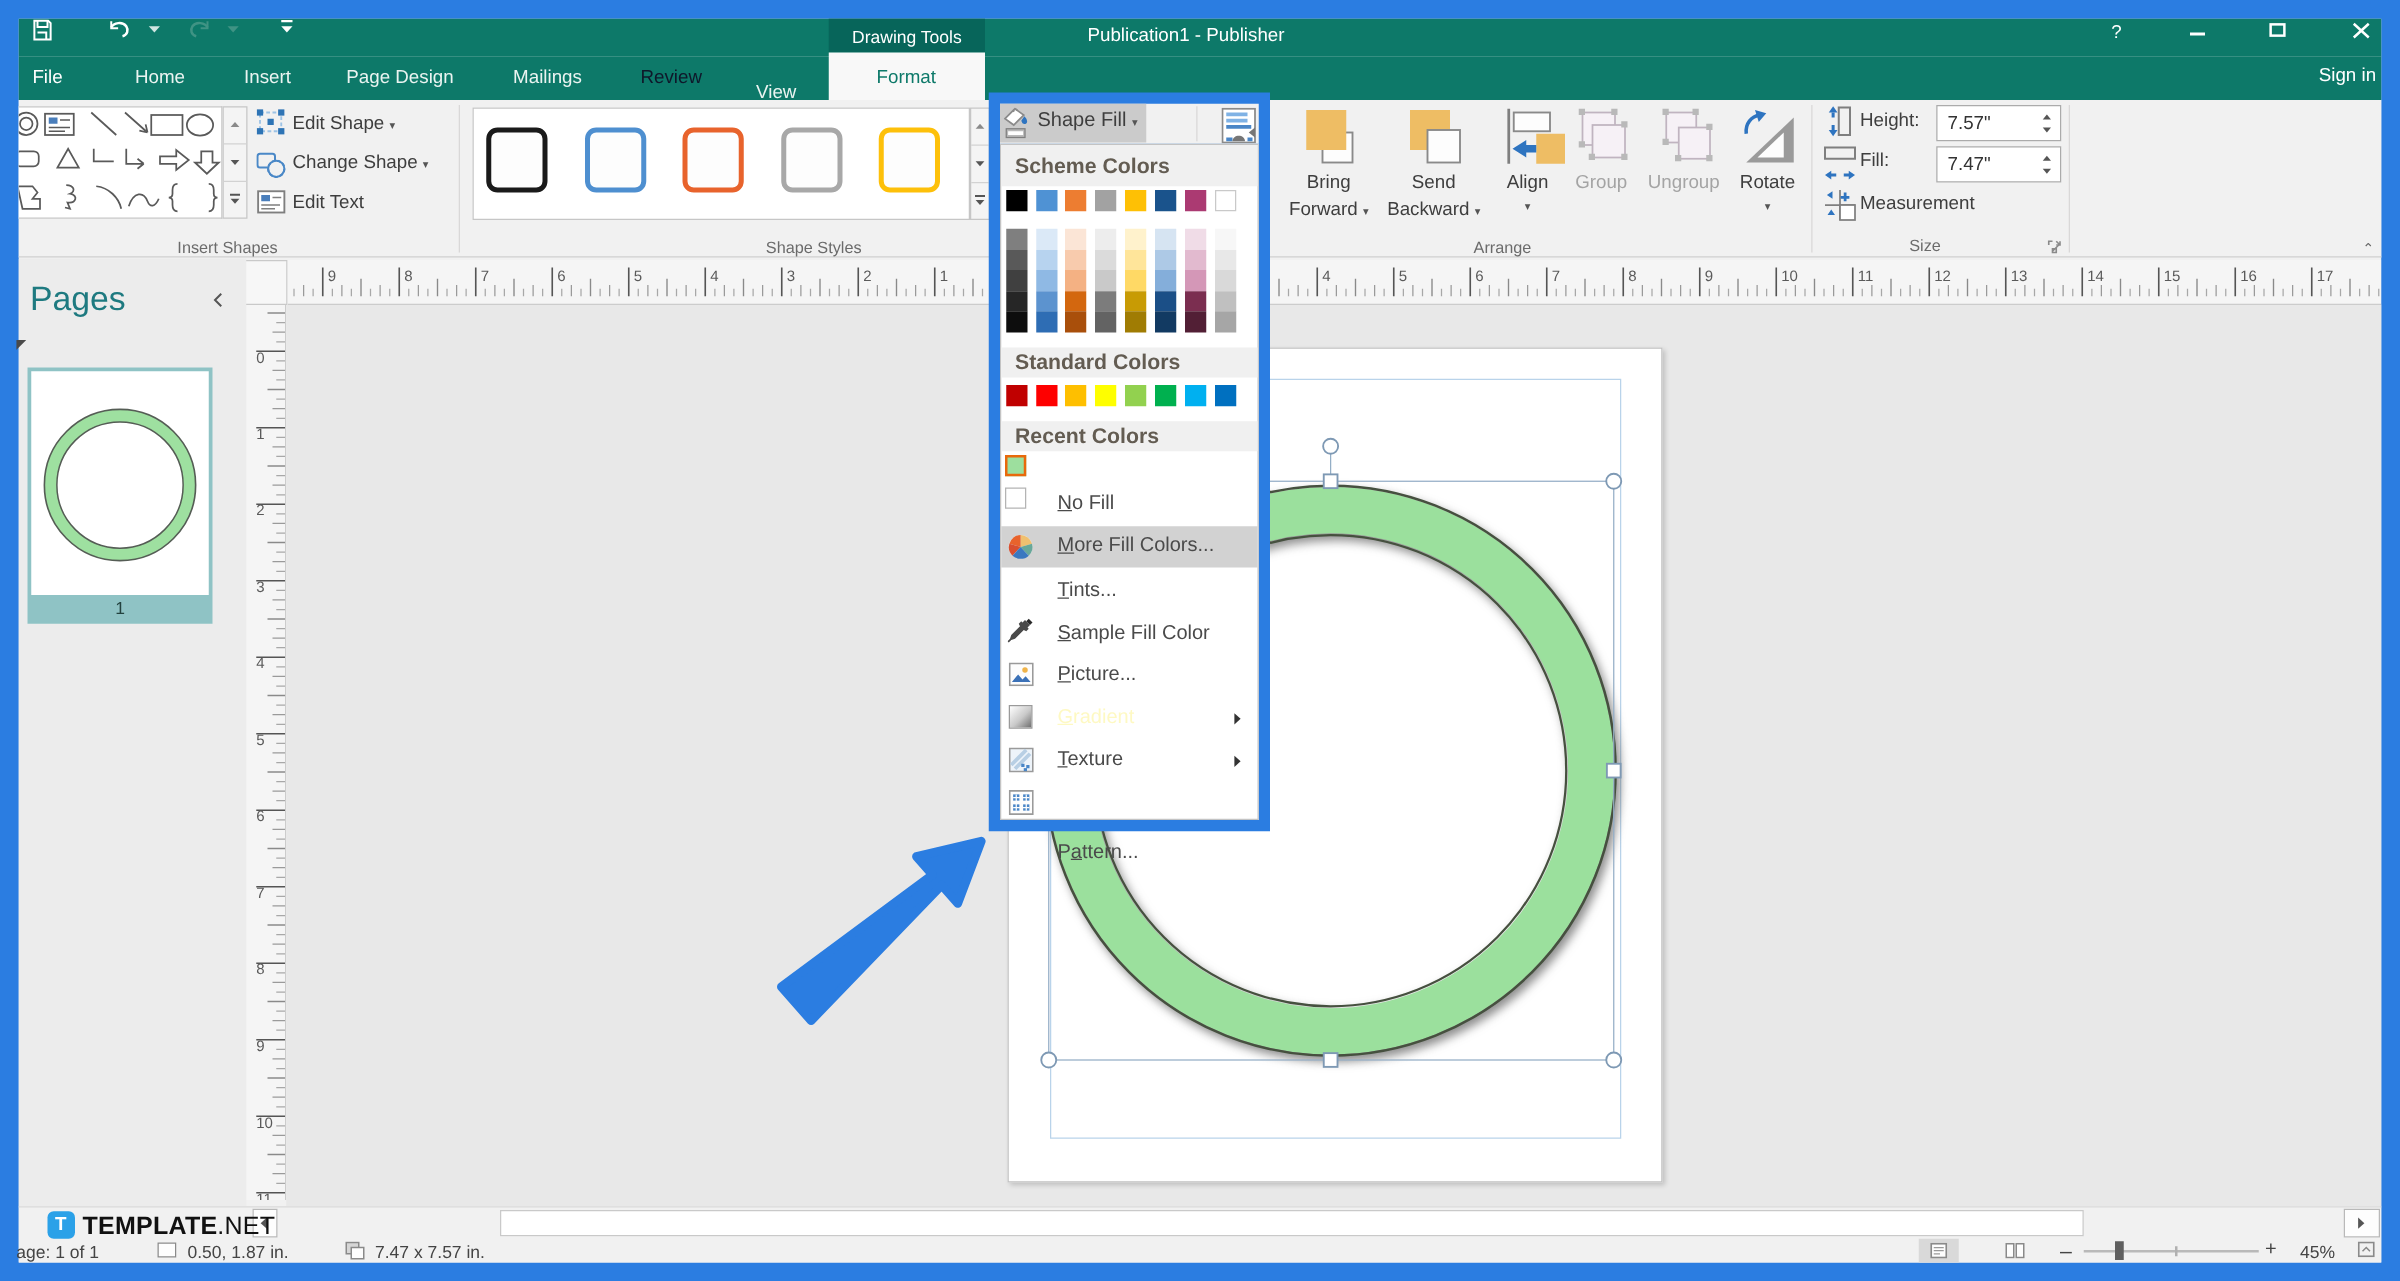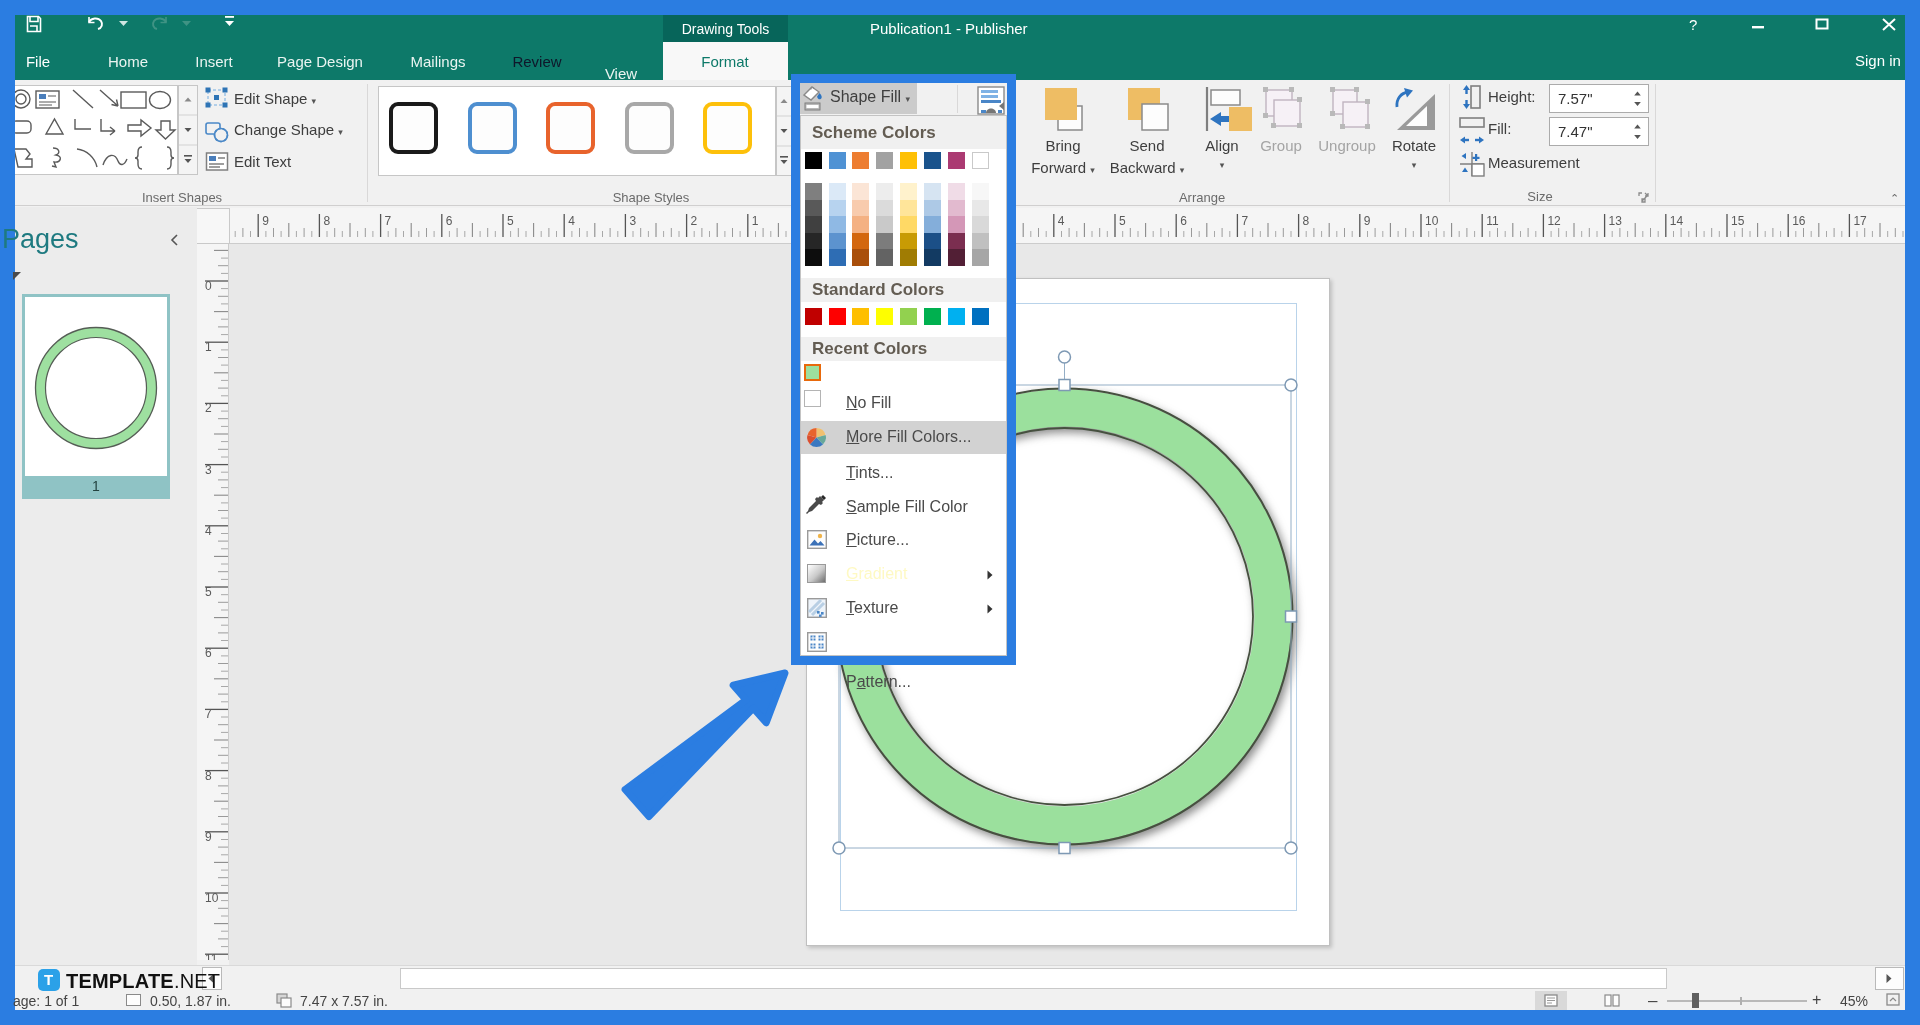--- a/index.html
+++ b/index.html
@@ -488,21 +488,21 @@
     <text x="1195.0" y="17" font-size="12" fill="#5a5a5a" font-family="Liberation Sans">10</text>
     <text x="1256.2" y="17" font-size="12" fill="#5a5a5a" font-family="Liberation Sans">11</text>
     <text x="1317.4" y="17" font-size="12" fill="#5a5a5a" font-family="Liberation Sans">12</text>
     <text x="1378.6" y="17" font-size="12" fill="#5a5a5a" font-family="Liberation Sans">13</text>
     <text x="1439.8" y="17" font-size="12" fill="#5a5a5a" font-family="Liberation Sans">14</text>
     <text x="1501.0" y="17" font-size="12" fill="#5a5a5a" font-family="Liberation Sans">15</text>
     <text x="1562.2" y="17" font-size="12" fill="#5a5a5a" font-family="Liberation Sans">16</text>
     <text x="1623.4" y="17" font-size="12" fill="#5a5a5a" font-family="Liberation Sans">17</text>
   </svg>
 <div class="a" style="left:15px;top:207px;width:182px;height:758px;background:#ececec;"></div>
-<div class="a txt" style="left:2px;top:224px;font-size:27px;color:#1e7a80;">Pages</div>
+<div class="a txt" style="left:24px;top:224px;font-size:27px;color:#1e7a80;">Pages</div>
 <svg class="a" style="left:169px;top:233px;" width="12" height="14" viewBox="0 0 12 14">
     <path d="M8 2 L3 7 L8 12" stroke="#555" stroke-width="1.6" fill="none"></path>
   </svg>
 <svg class="a" style="left:13px;top:272px;" width="8" height="8" viewBox="0 0 8 8">
     <path d="M0 0 h8 L0 8 z" fill="#4a4a4a"></path>
   </svg>
 <div class="a" style="left:22px;top:294px;width:148px;height:205px;background:#8fc3c5;"></div>
 <div class="a" style="left:25px;top:297px;width:142px;height:179px;background:#ffffff;"></div>
 <div class="a txt" style="left:96px;top:478px;transform:translateX(-50%);font-size:14px;color:#23423f;">1</div>
 <svg class="a" style="left:25px;top:297px;" width="142" height="179" viewBox="0 0 142 179">

